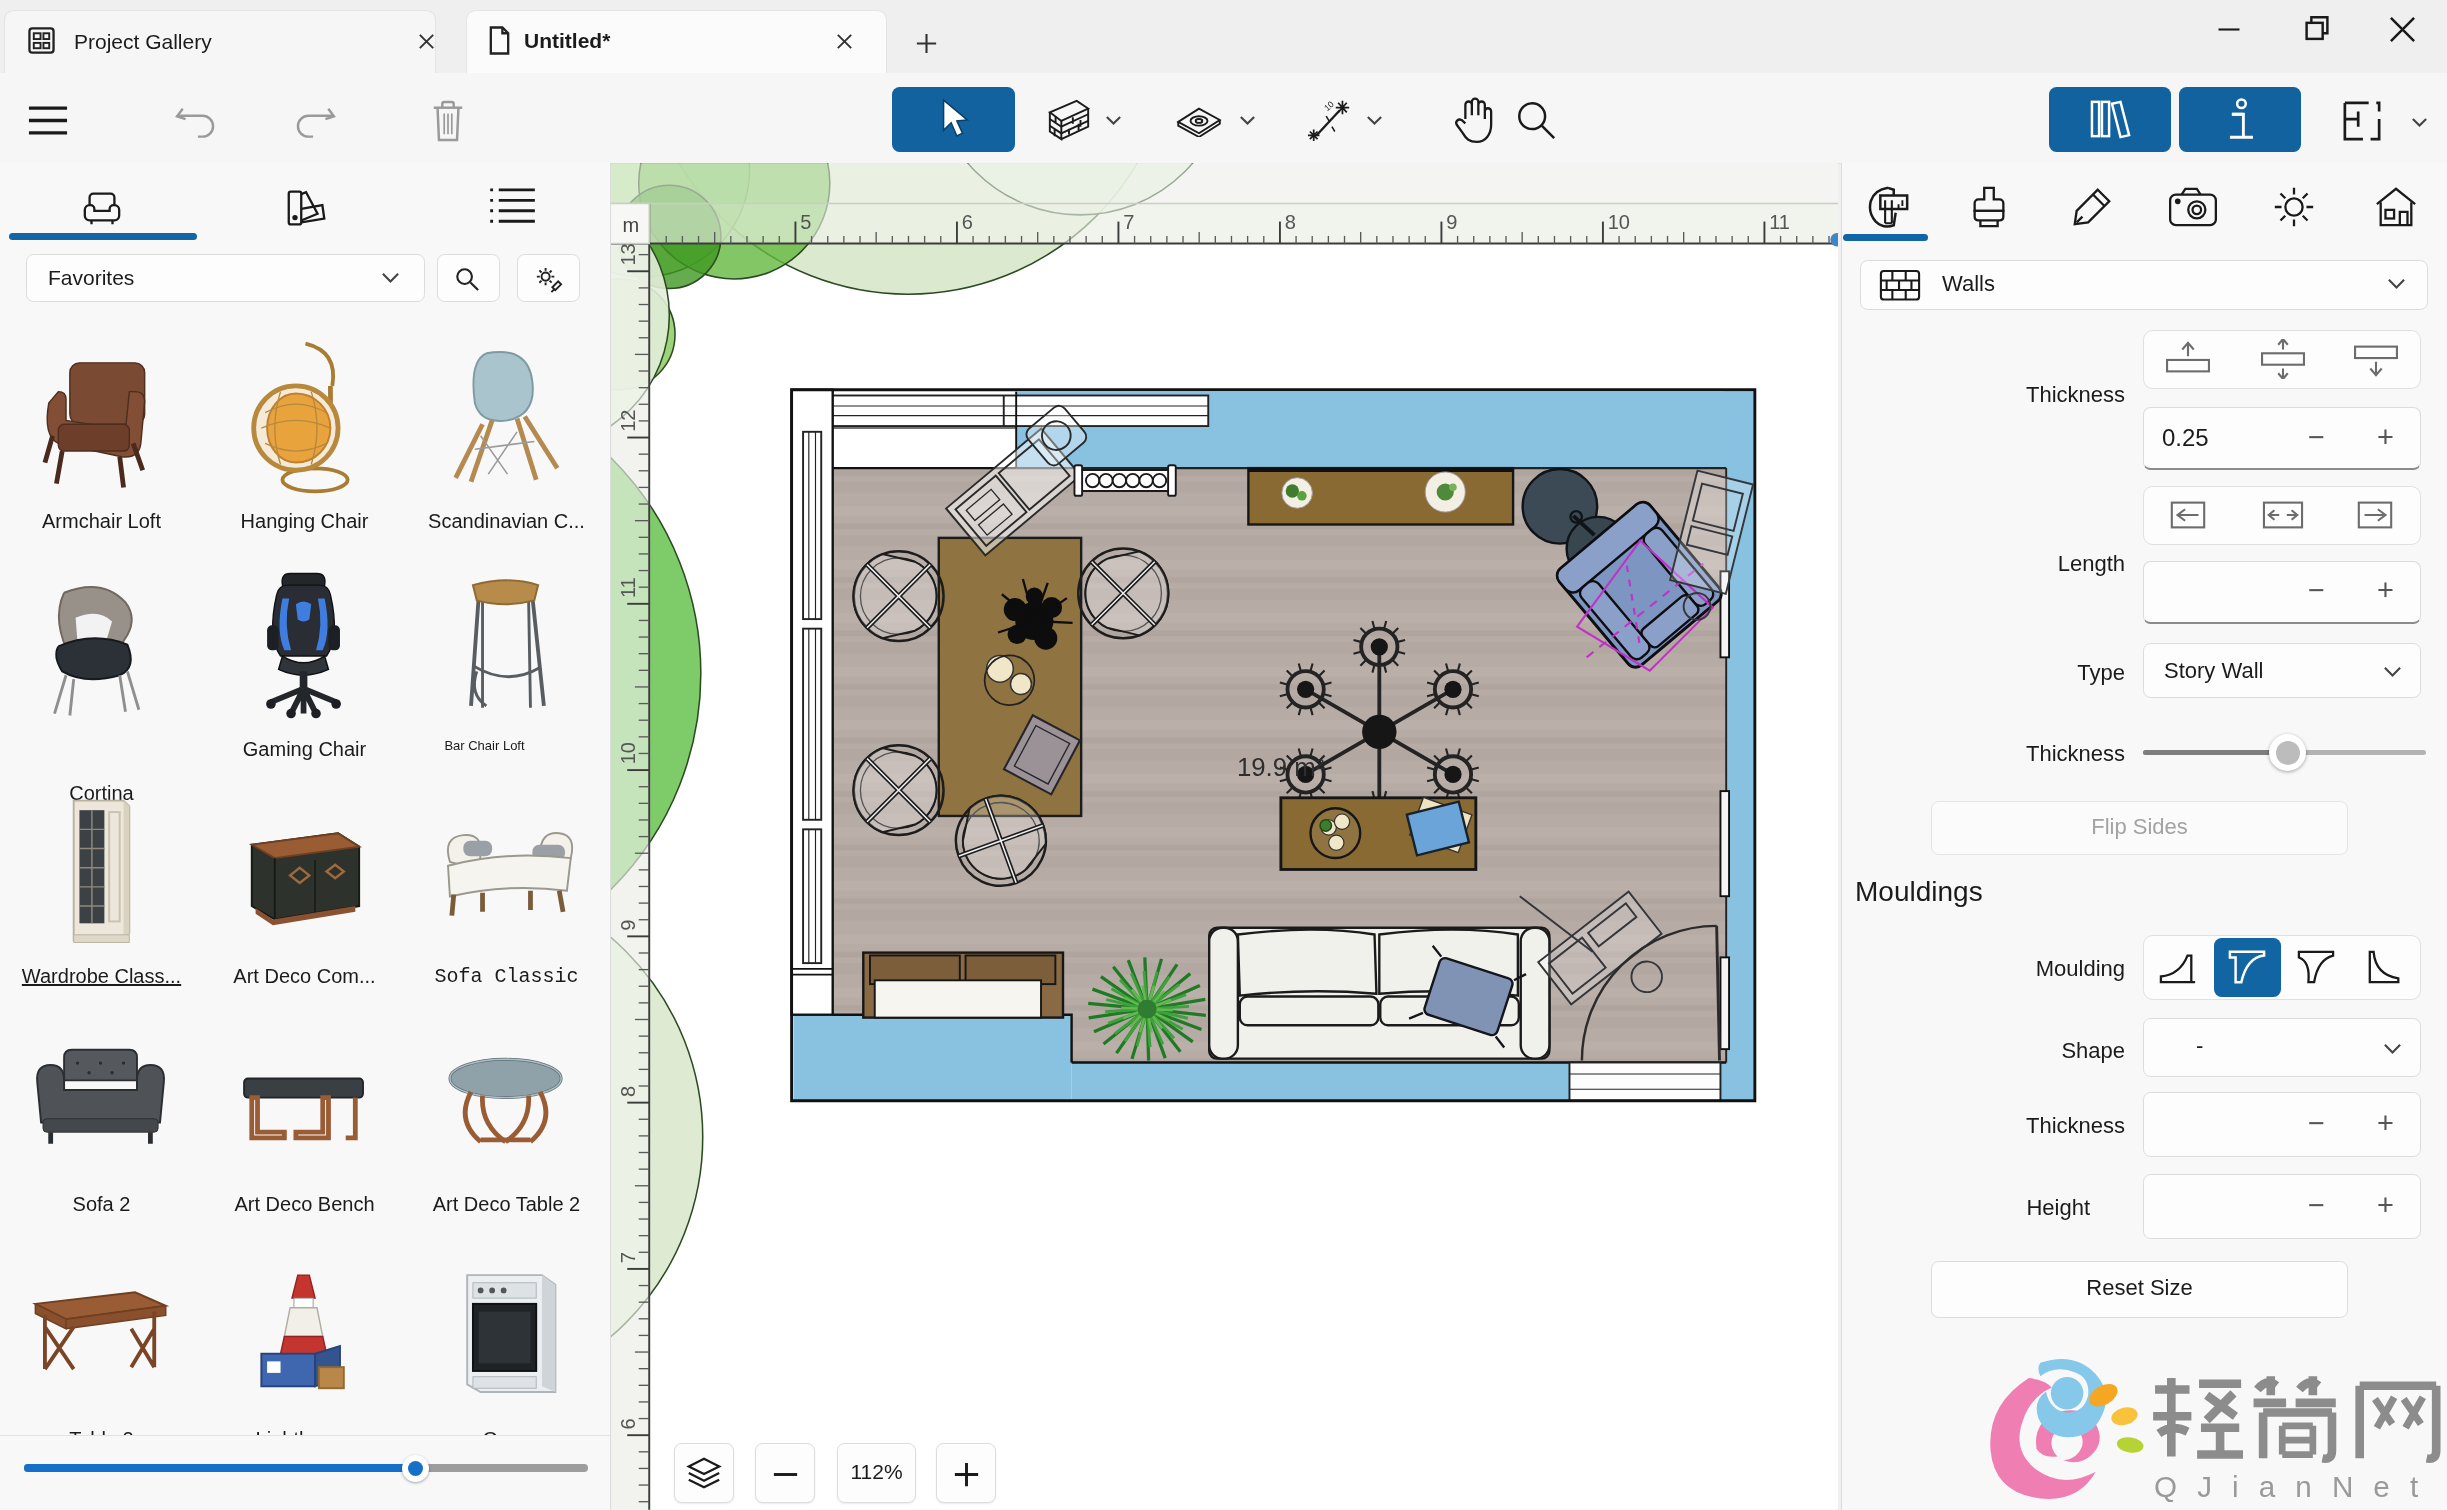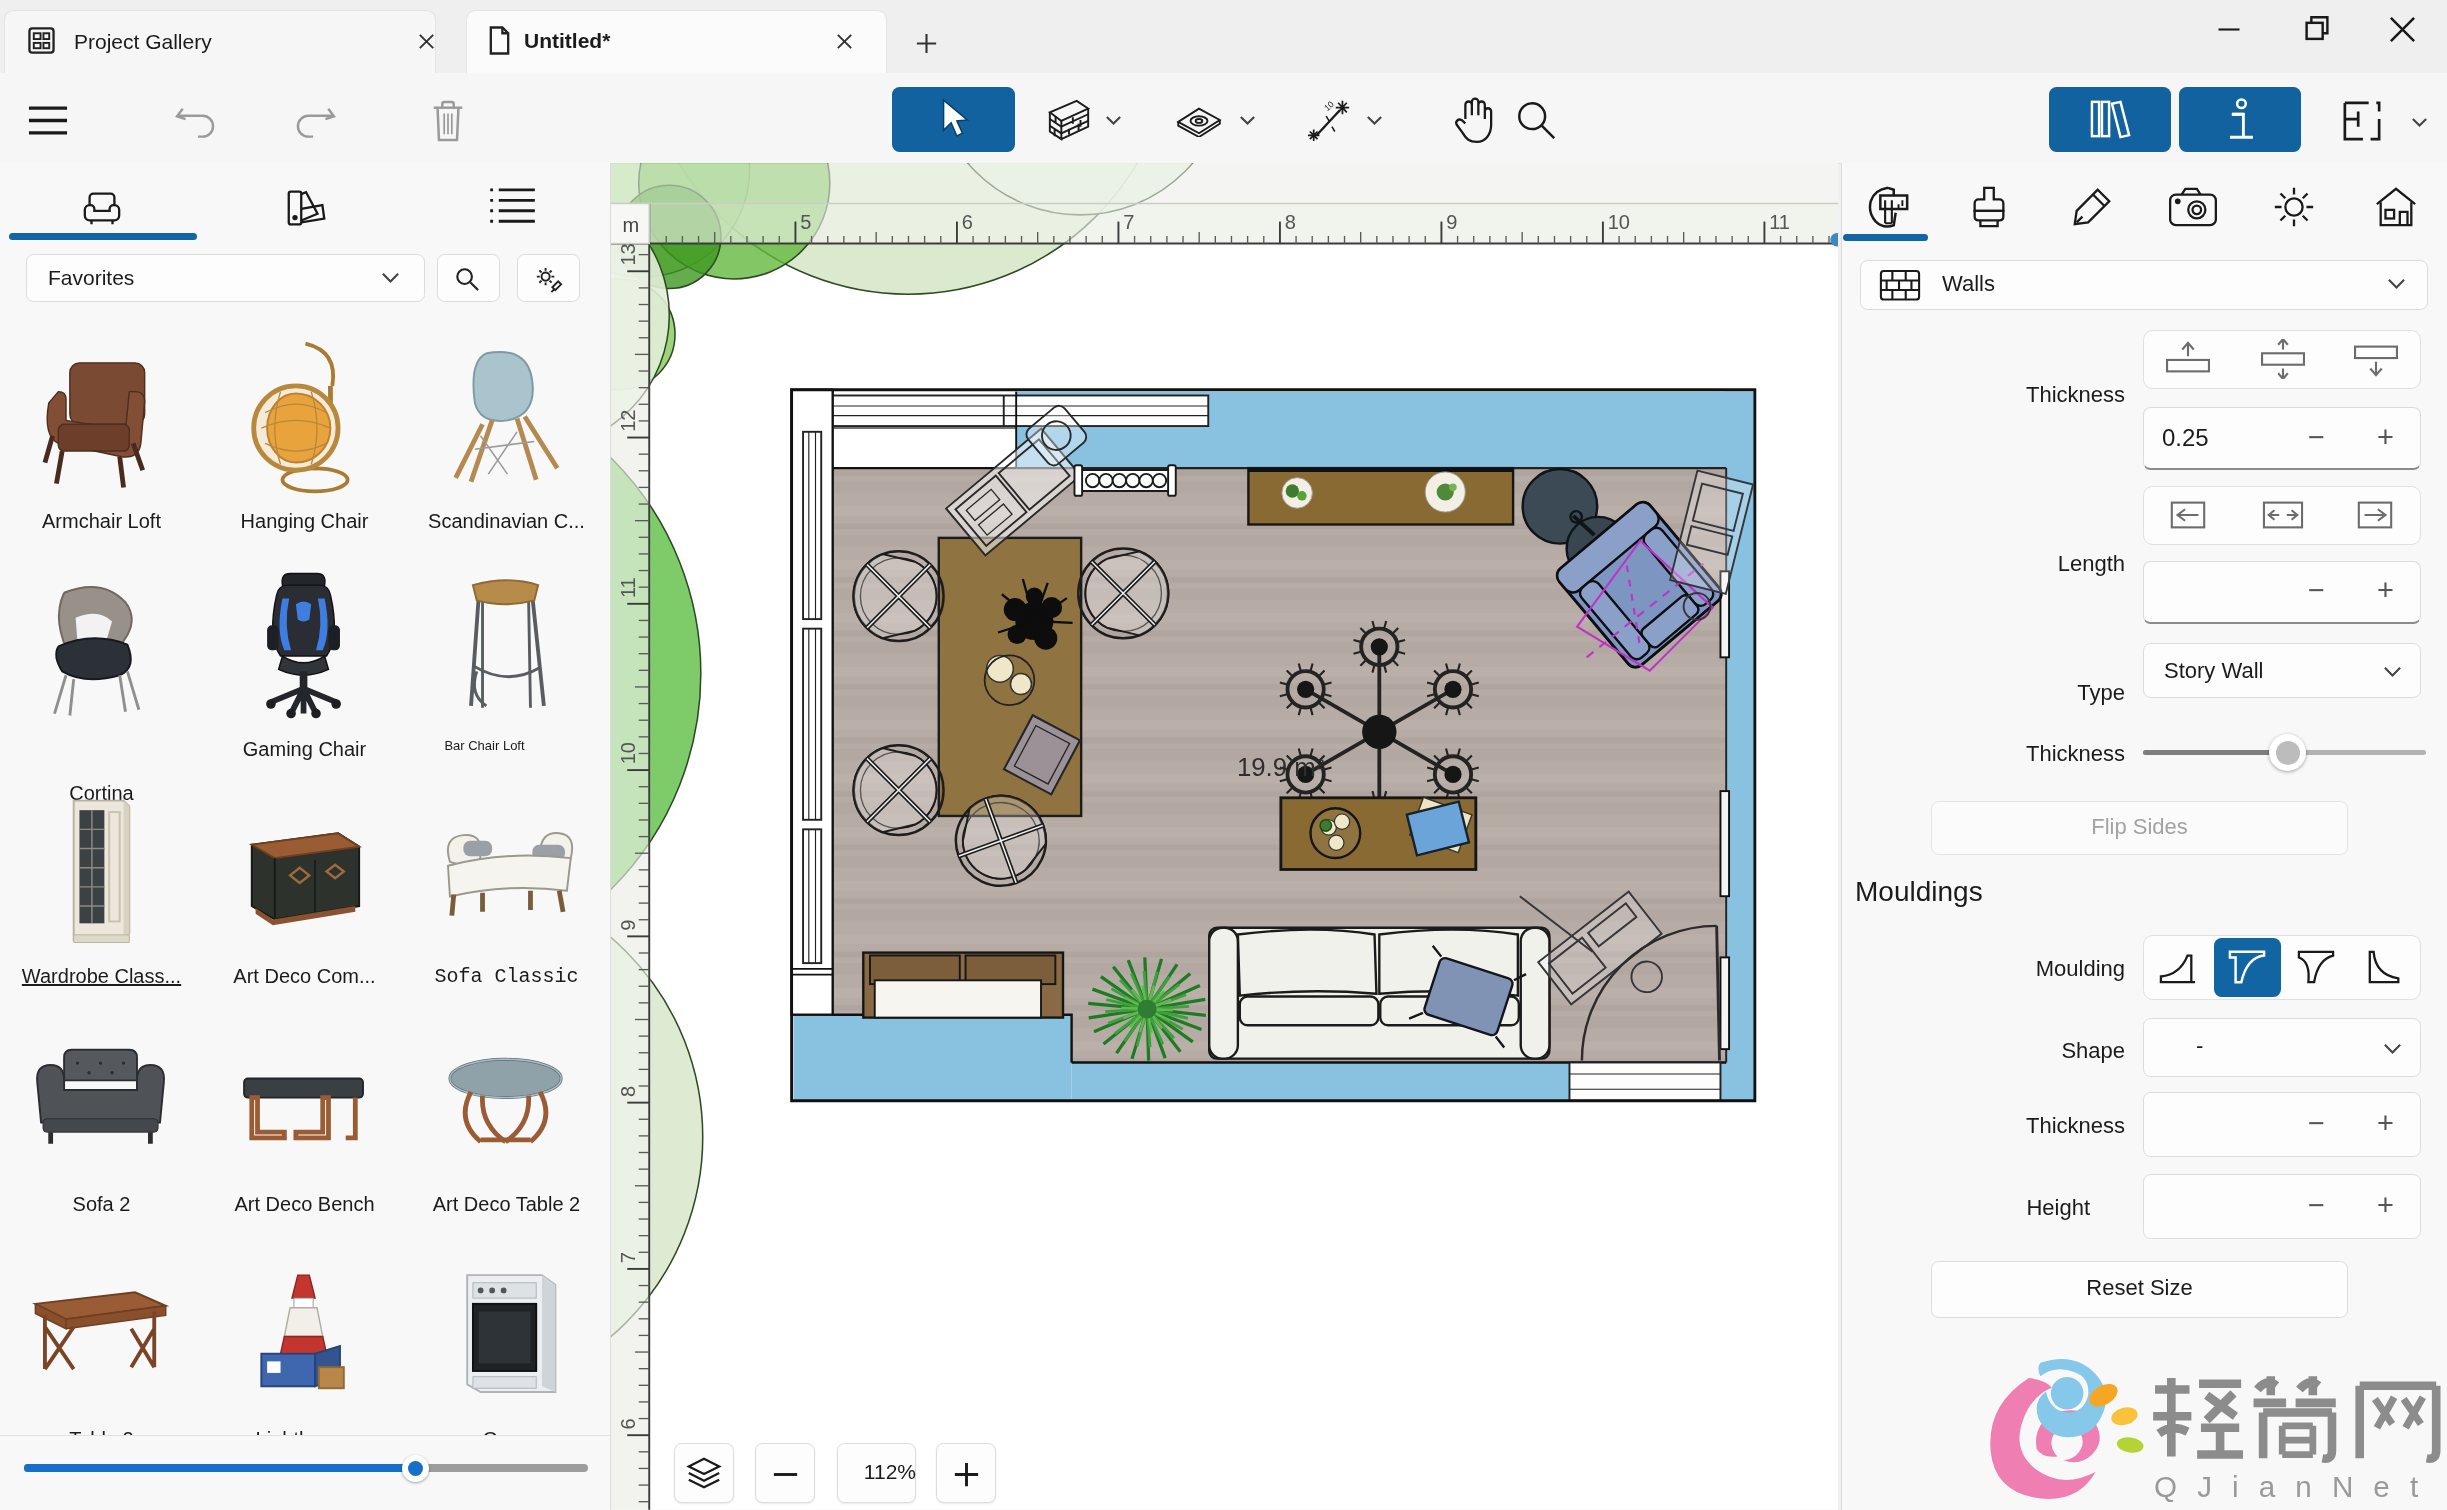--- a/index.html
+++ b/index.html
@@ -822,21 +822,21 @@
 <svg class="abs" style="left:685px;top:1455px" width="38" height="38" viewBox="0 0 40 40">
 <g fill="none" stroke="#1a1a1a" stroke-width="2.4">
 <path d="M20 4 L36 12 L20 20 L4 12 Z"></path>
 <path d="M4 19 L20 27 L36 19"></path>
 <path d="M4 26 L20 34 L36 26"></path>
       </g>
     </svg>
 <svg class="abs" style="left:770px;top:1459px" width="31" height="31" viewBox="0 0 32 32">
 <path d="M4 16 H28" stroke="#1a1a1a" stroke-width="3"></path>
     </svg>
-<div class="lbl" style="left:837px;top:1460px;width:79px;text-align:right;font-size:21px;">112%</div>
+<div class="lbl" style="left:837px;top:1460px;width:79px;text-align:center;font-size:21px;">112%</div>
 <svg class="abs" style="left:951px;top:1459px" width="31" height="31" viewBox="0 0 32 32">
 <path d="M4 16 H28 M16 4 V28" stroke="#1a1a1a" stroke-width="3"></path>
     </svg>
 <div class="abs" style="left:1841px;top:163px;width:606px;height:1347px;background:#f8f8f8;border-left:1.4px solid #dcdcdc;"></div>
 <svg class="abs" style="left:1865px;top:184px" width="46" height="46" viewBox="0 0 48 48">
 <g fill="none" stroke="#1a1a1a" stroke-width="2.6">
 <path d="M24 4 Q10 6 6 18 Q3 30 11 39 Q19 47 30 43 L32 30"></path>
 <path d="M24 4 L30 6 L30 12"></path>
 <path d="M16 12 H44 V26 H16 Z"></path>
 <path d="M21 17 V41 M28 17 V41 M21 41 H28" stroke-width="2.2"></path>
@@ -933,21 +933,21 @@
 <svg class="abs" style="left:2353px;top:495px" width="44" height="40" viewBox="0 0 46 42">
       <g fill="none" stroke="#6c6c6c" stroke-width="2.2">
         <rect x="6" y="8" width="34" height="26"></rect>
         <path d="M12 21 H32 M26 15 L34 21 L26 27"></path>
       </g>
     </svg>
 <div class="lbl" style="left:2010px;top:551px;width:115px;text-align:right;font-size:22px;">Length</div>
 <div class="wbtn" style="left:2143px;top:561px;width:278px;height:63px;border-bottom:2.4px solid #8b8b8b;"></div>
 <div class="lbl" style="left:2308px;top:574px;font-size:29px;color:#555;">−</div>
 <div class="lbl" style="left:2377px;top:574px;font-size:29px;color:#555;">+</div>
-<div class="lbl" style="left:2010px;top:660px;width:115px;text-align:right;font-size:22px;margin-top:20px;">Type</div>
+<div class="lbl" style="left:2010px;top:660px;width:115px;text-align:right;font-size:22px;">Type</div>
 <div class="wbtn" style="left:2143px;top:643px;width:278px;height:55px;"></div>
 <div class="lbl" style="left:2164px;top:658px;font-size:22px;">Story Wall</div>
 <svg class="abs" style="left:2382px;top:665px" width="21" height="14.3" viewBox="0 0 22 15">
 <path d="M3 3 L11 11 L19 3" fill="none" stroke="#444" stroke-width="2.2"></path>
     </svg>
 <div class="lbl" style="left:1991px;top:741px;width:134px;text-align:right;font-size:22px;">Thickness</div>
 <div class="abs" style="left:2143px;top:750px;width:283px;height:4.8px;background:#b3b3b3;border-radius:2.9px;"></div>
 <div class="abs" style="left:2143px;top:750px;width:144px;height:4.8px;background:#7e7e7e;border-radius:2.9px;"></div>
 <div class="abs" style="left:2269px;top:734px;width:37px;height:37px;background:#fff;border-radius:50%;box-shadow:0 1px 3.8px rgba(0,0,0,0.35);"></div>
 <div class="abs" style="left:2276px;top:741px;width:24px;height:24px;background:#bcbcbc;border-radius:50%;"></div>

